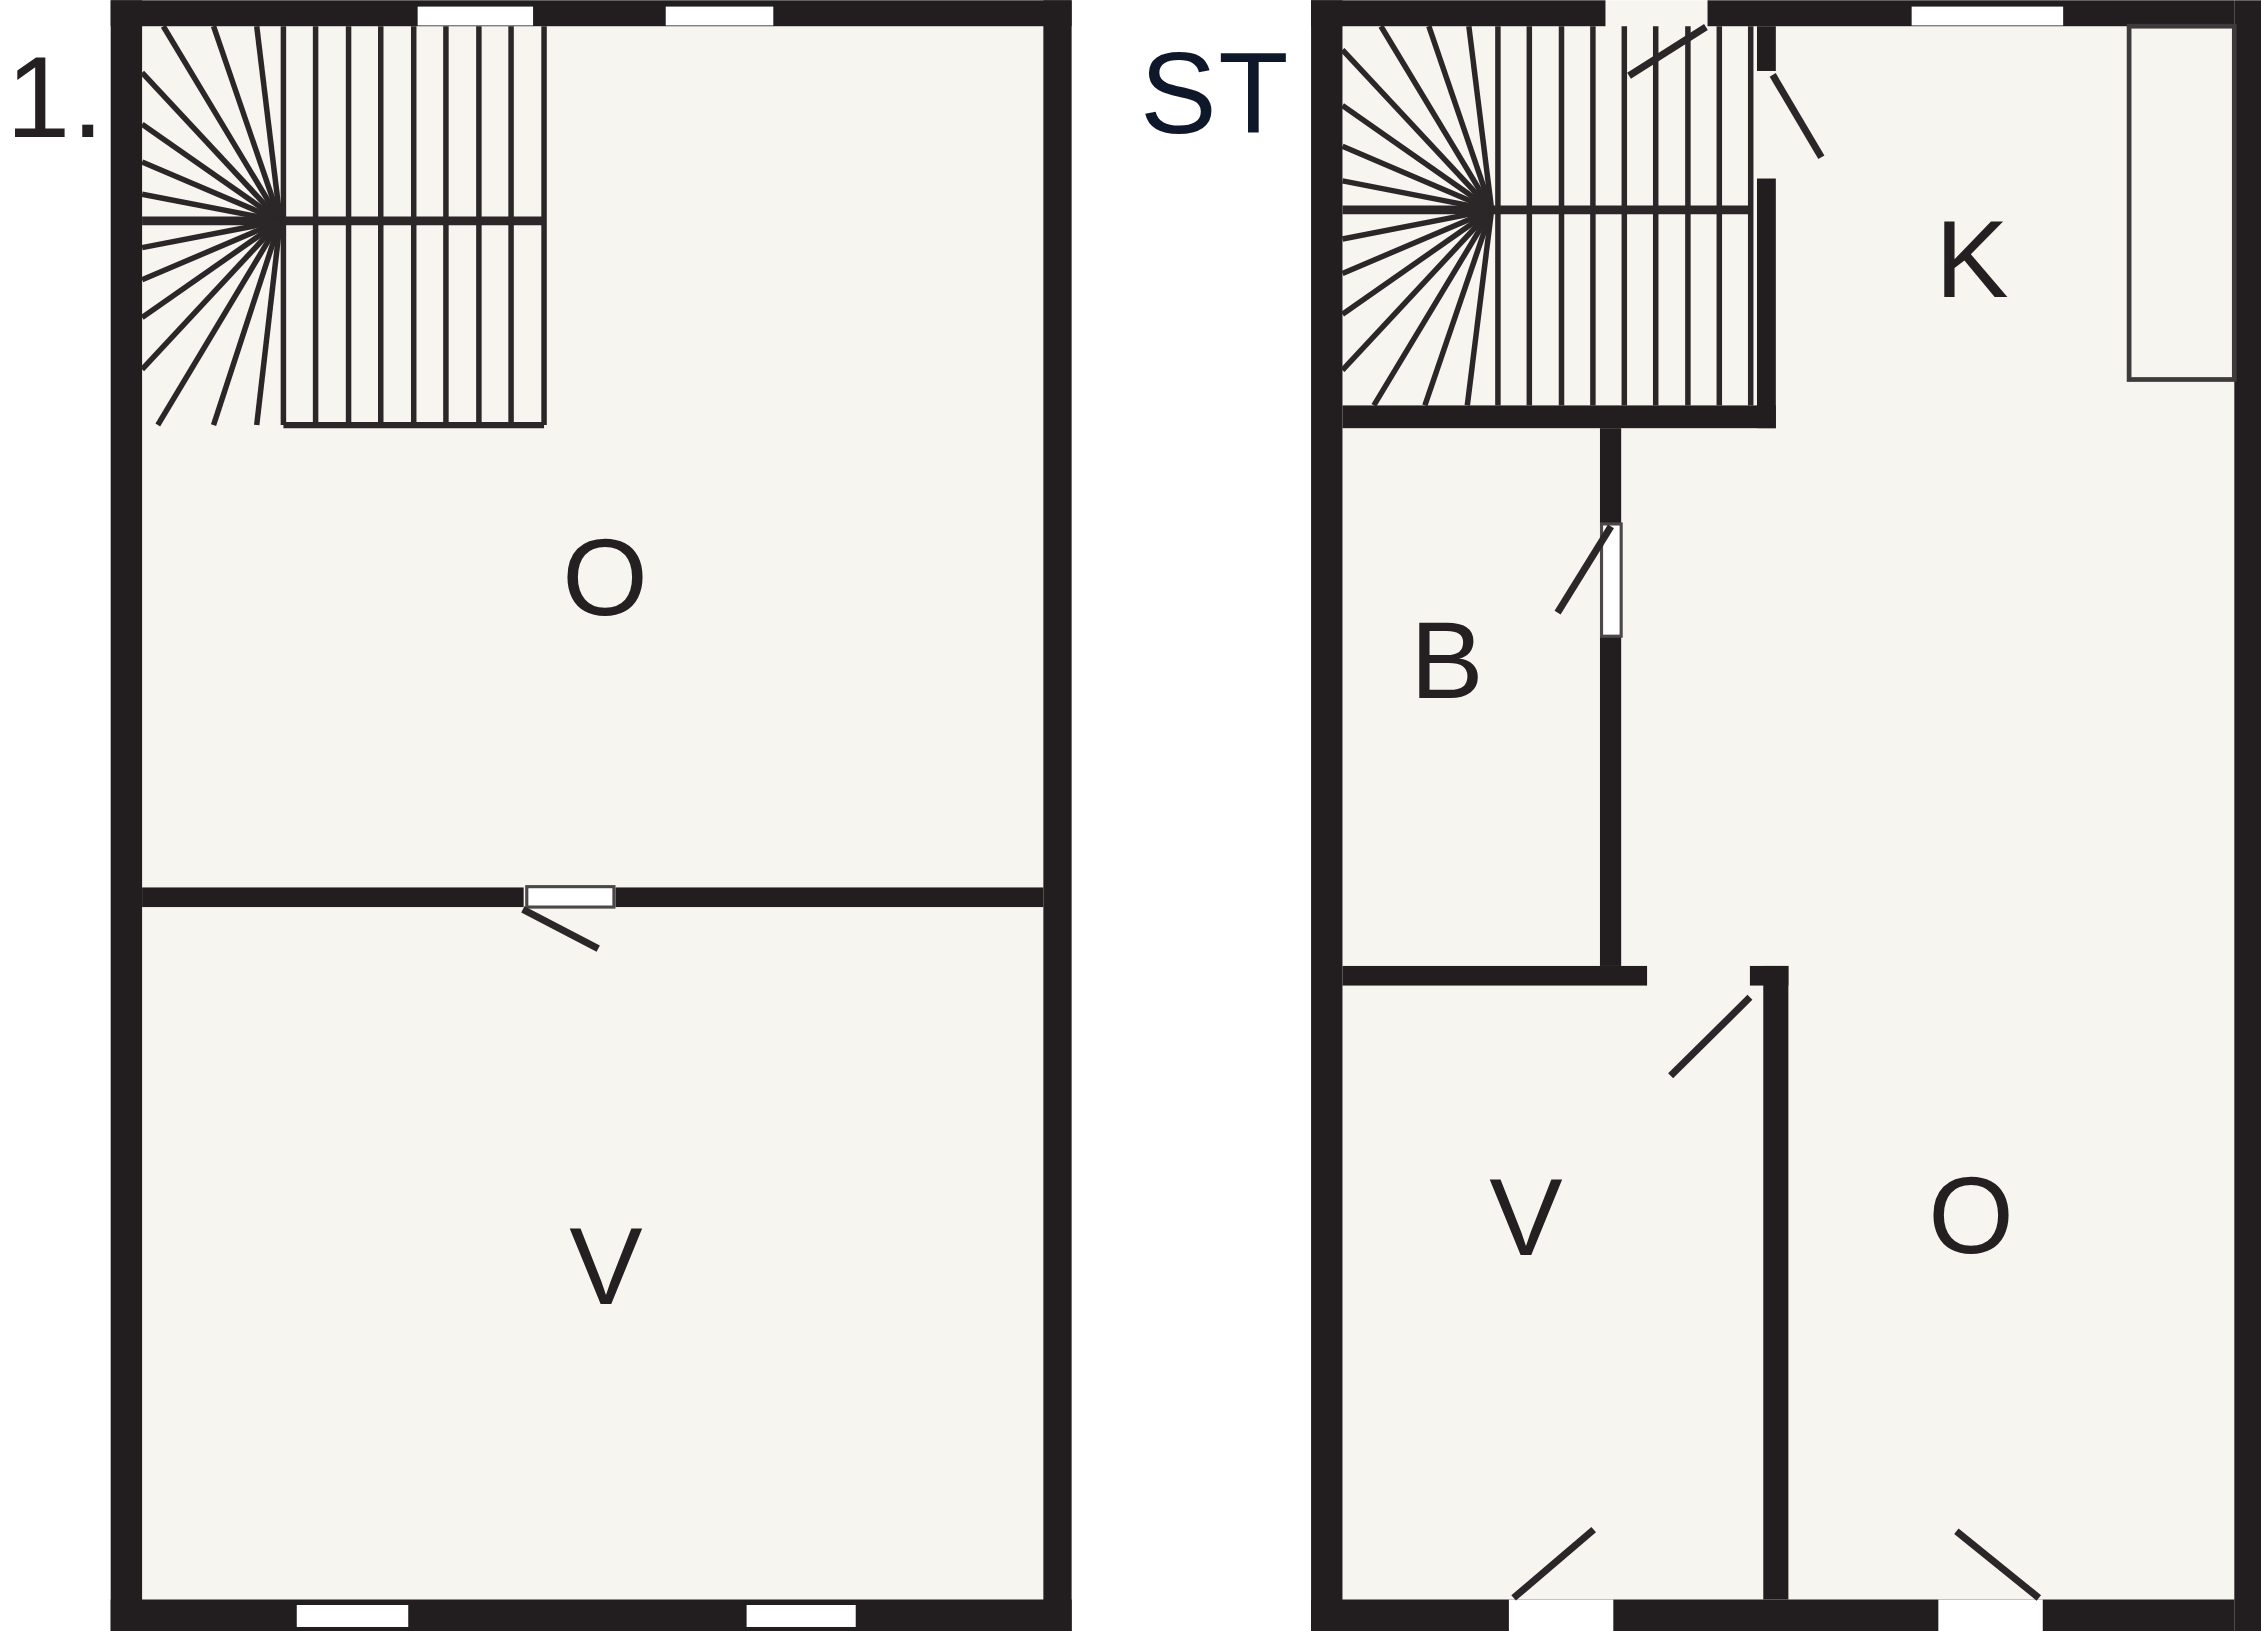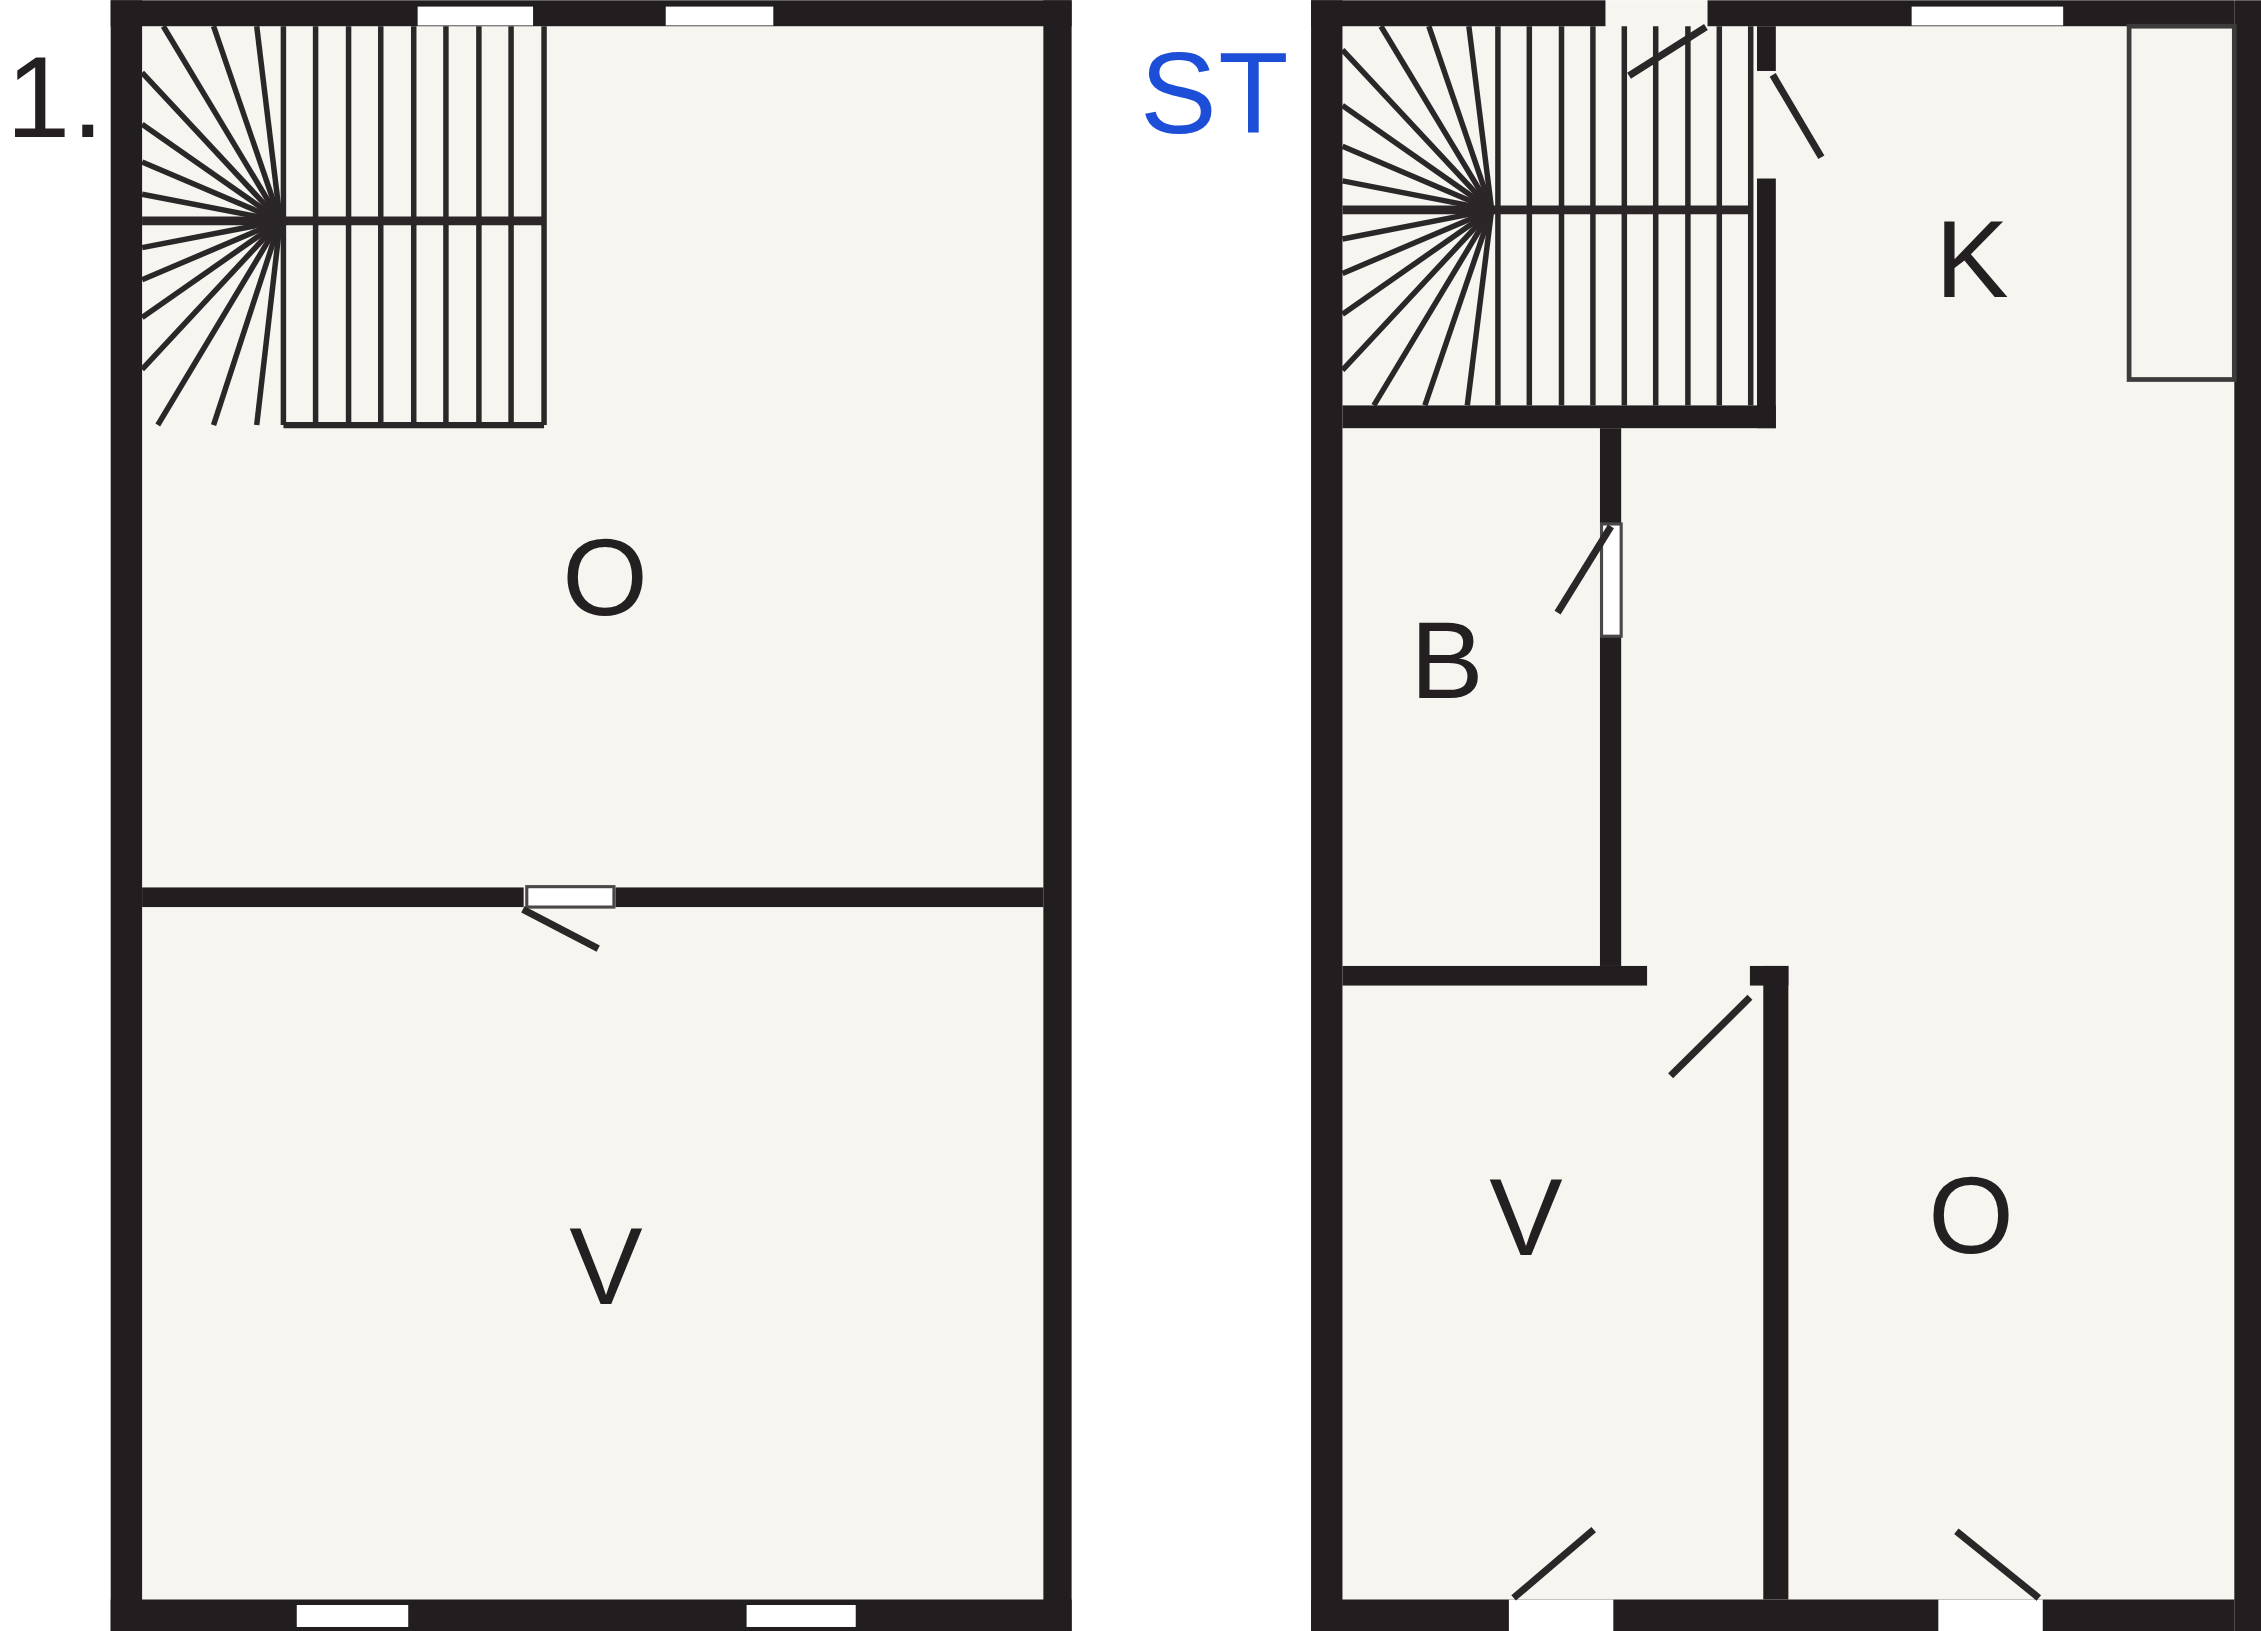--- a/index.html
+++ b/index.html
@@ -101,19 +101,19 @@
       <line x1="2052" y1="670" x2="1984" y2="780" stroke="#2b2728" stroke-width="9" stroke-linecap="butt"></line>
       <line x1="2229" y1="1270" x2="2128" y2="1370" stroke="#2b2728" stroke-width="9" stroke-linecap="butt"></line>
       <line x1="1928" y1="2035" x2="2030" y2="1948" stroke="#2b2728" stroke-width="9" stroke-linecap="butt"></line>
       <line x1="2597" y1="2035" x2="2492" y2="1950" stroke="#2b2728" stroke-width="9" stroke-linecap="butt"></line>
     </svg>
 
   <div class="label floor-label" id="plan-label-0" style="left: 6.3px; top: 97px; color: rgb(36, 32, 33);">1.</div>
   <div class="label room-label" id="room-0-0" style="left: 605px; top: 577px; color: rgb(36, 32, 33);">O</div>
   <div class="label room-label" id="room-0-1" style="left: 606px; top: 1266px; color: rgb(36, 32, 33);">V</div>
 
-  <div class="label floor-label" id="plan-label-1" style="left: 1140px; top: 93px; color: #1d4ed8;">ST</div>
+  <div class="label floor-label" id="plan-label-1" style="left: 1140px; top: 93px; color: #0f172a;">ST</div>
   <div class="label room-label" id="room-1-0" style="left: 1972px; top: 259px; color: rgb(36, 32, 33);">K</div>
   <div class="label room-label" id="room-1-1" style="left: 1447px; top: 660px; color: rgb(36, 32, 33);">B</div>
   <div class="label room-label" id="room-1-2" style="left: 1526px; top: 1217px; color: rgb(36, 32, 33);">V</div>
   <div class="label room-label" id="room-1-3" style="left: 1971px; top: 1215px; color: rgb(36, 32, 33);">O</div>
 </div>
 
 
 </body></html>

